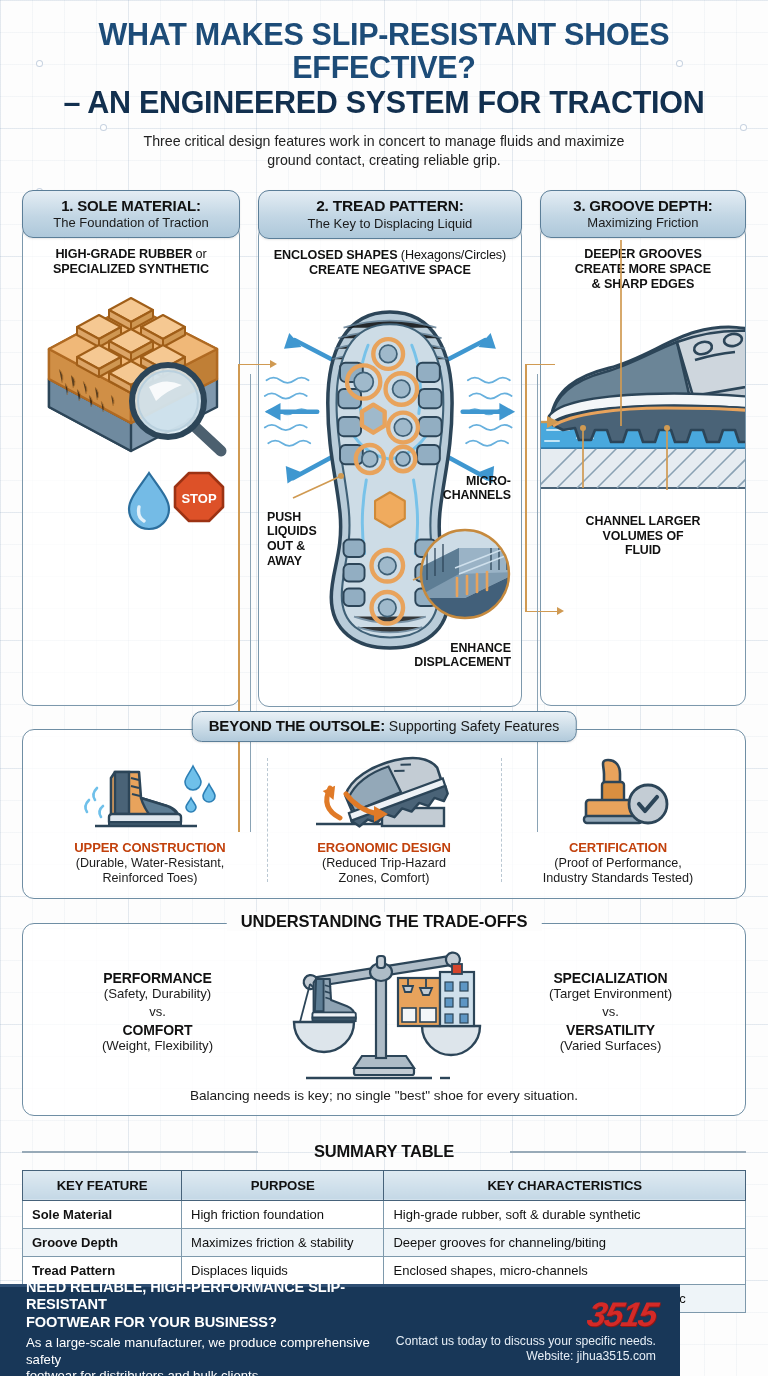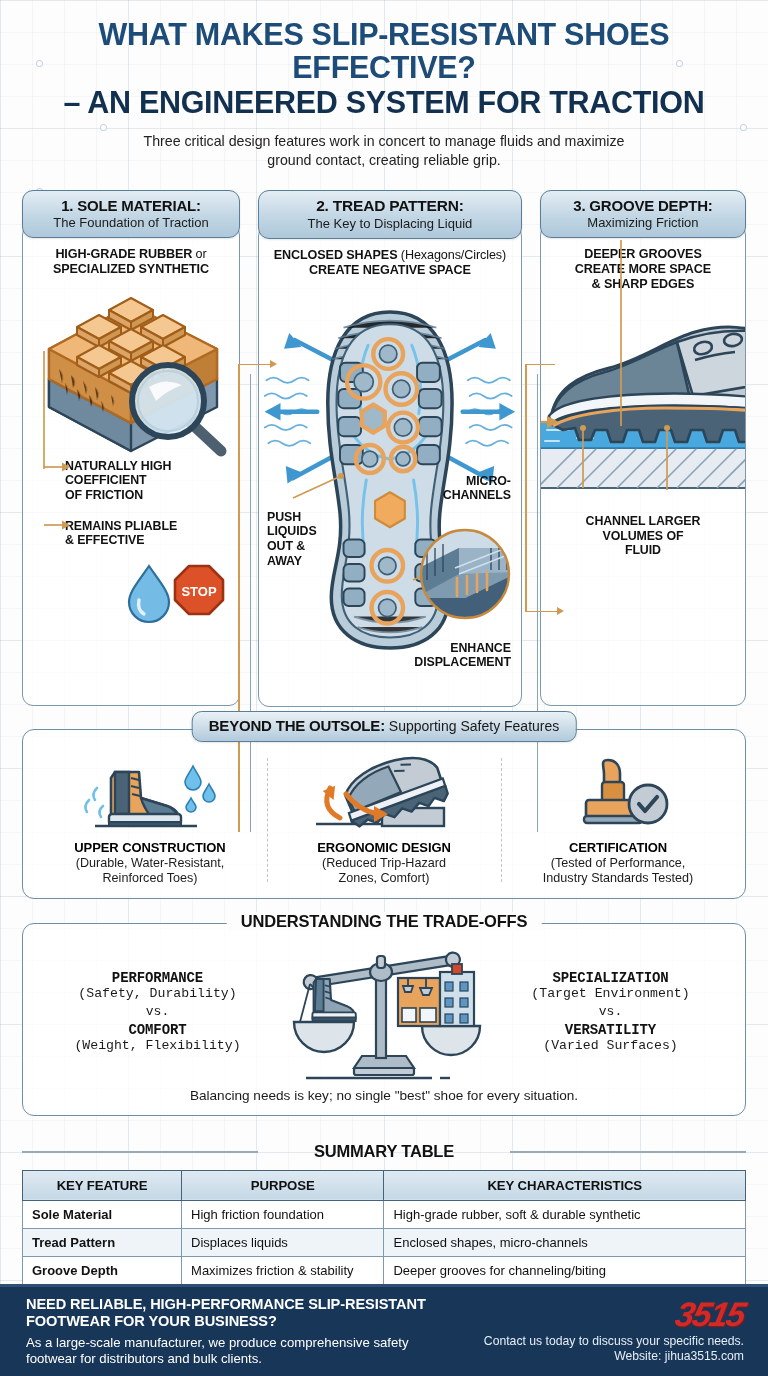--- a/index.html
+++ b/index.html
@@ -120,27 +120,27 @@
 
   
   .bo-wrap { margin-top: 22px; }
   .bo-grid { display: flex; padding: 24px 10px 12px; }
   .bo-col { flex: 1; text-align: center; padding: 0 6px; position: relative; }
   .bo-col + .bo-col::before {
     content: ""; position: absolute; left: 0; top: 4px; bottom: 4px;
     border-left: 1.4px dashed #b9c7d2;
   }
   .bo-art { height: 78px; display: flex; align-items: flex-end; justify-content: center; }
-  .bo-t { font-size: 13px; font-weight: 700; color: #000000; margin-top: 8px; letter-spacing: -.1px; }
+  .bo-t { font-size: 13px; font-weight: 700; color: #c2410c; margin-top: 8px; letter-spacing: -.1px; }
   .bo-s { font-size: 12.6px; color: #1b1b1b; line-height: 1.2; margin-top: 1px; }
 
   
   .to-wrap { margin-top: 24px; }
   .to-grid { display: flex; align-items: center; padding: 18px 8px 2px; }
-  .to-side { flex: 1; text-align: center; font-family: Liberation Mono, monospace; }
+  .to-side { flex: 1; text-align: center; }
   .to-mid { flex: 0 0 200px; display: flex; justify-content: center; }
   .to-h { font-size: 14px; font-weight: 700; color: #111; letter-spacing: -.1px; }
   .to-p { font-size: 13.2px; color: #1b1b1b; }
   .to-vs { font-size: 13px; color: #1b1b1b; margin: 3px 0; }
   .to-foot { text-align: center; font-size: 13.6px; color: #1b1b1b; padding: 4px 0 12px; }
 
   
   .st-wrap { margin: 26px 22px 0; position: relative; }
   .st-title {
     text-align: center; font-size: 16.5px; font-weight: 700; color: #111;
@@ -160,21 +160,21 @@
     font-size: 13.2px; font-weight: 700; color: #111; text-align: center;
     padding: 7px 6px; border: 1.2px solid #46627a; letter-spacing: -.1px;
   }
   td { font-size: 13px; color: #111; padding: 6px 9px; border: 1.1px solid #7e99ac; }
   tbody tr:nth-child(even) td { background: #eef4f8; }
   td.feat { font-weight: 700; }
   .col-a { width: 22%; } .col-b { width: 28%; } .col-c { width: 50%; }
 
   
   .footer {
-    position: absolute; left: 0; bottom: 0; width: 768px; height: 92px;
+    position: absolute; left: 0; bottom: 0; width: 680px; height: 92px;
     background: #183758; border-top: 3px solid #2f4f73;
     display: flex; align-items: center; z-index: 6;
   }
   .f-left { flex: 1 1 0; padding: 0 10px 0 26px; color: #fff; }
   .f-h { font-size: 14.6px; font-weight: 700; line-height: 1.2; letter-spacing: -.1px; }
   .f-b { font-size: 13.2px; line-height: 1.25; margin-top: 4px; font-weight: 400; }
   .f-right { flex: 0 0 300px; padding-right: 24px; text-align: right; }
   .logo3515 {
     font-size: 34px; font-weight: 700; color: #d42a27; font-style: italic;
     letter-spacing: -2px; line-height: .92;
@@ -285,35 +285,20 @@
             <g>
               <line x1="160" y1="140" x2="190" y2="168" stroke="#4c606f" stroke-width="11" stroke-linecap="round"></line>
               <circle cx="137" cy="118" r="36" fill="#dbeaf2" fill-opacity=".85" stroke="#2c4558" stroke-width="6"></circle>
               <circle cx="137" cy="118" r="30" fill="#cfe2ee" fill-opacity=".6" stroke="#b9d0de" stroke-width="2"></circle>
               <path d="M118 104 q16 -10 33 -2 q-16 6 -26 16 z" fill="#ffffff" opacity=".85"></path>
             </g>
           </svg>
         </div>
 
         <svg width="100%" height="0"></svg>
-        <div style="position:relative;margin-top:2px;padding-left:34px;">
-          <div class="anno" style="margin-top:4px;">
-            NATURALLY HIGH<br>COEFFICIENT<br>OF FRICTION
-          </div>
-          <div class="anno" style="margin-top:16px;">
-            REMAINS PLIABLE<br>&amp; EFFECTIVE
-          </div>
-          <svg style="position:absolute;left:0;top:-108px;" width="40" height="230">
-            <path d="M13 0 L13 118" stroke="#d09a52" stroke-width="1.7" fill="none"></path>
-            <path d="M13 116 L31 116" stroke="#d09a52" stroke-width="1.7" fill="none"></path>
-            <polygon points="31,111.5 39,116 31,120.5" fill="#d09a52"></polygon>
-            <path d="M13 174 L31 174" stroke="#d09a52" stroke-width="1.7" fill="none"></path>
-            <polygon points="31,169.5 39,174 31,178.5" fill="#d09a52"></polygon>
-          </svg>
-        </div>
 
         <div style="display:flex;justify-content:flex-end;align-items:flex-end;gap:0;margin-top:10px;">
           <svg width="118" height="62" viewBox="0 0 118 62">
             <g>
               <path d="M36 8 C47 24 56 34 56 44 A20 20 0 0 1 16 44 C16 34 25 24 36 8 Z" fill="#74bbe6" stroke="#2c6f9e" stroke-width="2.2"></path>
               <path d="M26 42 q-2 10 5 14" stroke="#ffffff" stroke-width="3.4" fill="none" stroke-linecap="round" opacity=".8"></path>
             </g>
             <g>
               <polygon points="76,8 96,8 110,22 110,42 96,56 76,56 62,42 62,22" fill="#dd5128" stroke="#9c3213" stroke-width="2.6" stroke-linejoin="round"></polygon>
               <text x="86" y="38" font-family="Liberation Sans, sans-serif" font-size="13" font-weight="700" fill="#ffffff" text-anchor="middle">STOP</text>
@@ -643,21 +628,21 @@
             <path d="M50 6 C58 6 62 12 62 20 L62 30 L46 30 L46 20 C46 12 42 6 50 6 Z" fill="#e8a35c" stroke="#2c4558" stroke-width="2.6"></path>
             <rect x="44" y="28" width="22" height="20" rx="3" fill="#d98f40" stroke="#2c4558" stroke-width="2.4"></rect>
             <rect x="28" y="46" width="54" height="18" rx="3" fill="#e8a35c" stroke="#2c4558" stroke-width="2.6"></rect>
             <rect x="26" y="62" width="58" height="7" rx="3" fill="#93a8b8" stroke="#2c4558" stroke-width="2.4"></rect>
             <circle cx="90" cy="50" r="19" fill="#c3ccd4" stroke="#2c4558" stroke-width="2.8"></circle>
             <path d="M81 50 l6 7 12 -14" stroke="#2c4558" stroke-width="4.2" fill="none" stroke-linecap="round" stroke-linejoin="round"></path>
           </svg>
         </div>
         <div class="bo-t">CERTIFICATION</div>
         <div class="bo-s">
-          <span>(Tested of Performance,</span><br>
+          <span>(Proof of Performance,</span><br>
           <span>Industry Standards Tested)</span>
         </div>
       </div>
     </div>
   </div>
 
   <div class="section to-wrap">
     <div class="sec-title-plain">UNDERSTANDING THE TRADE-OFFS</div>
     <div class="to-grid">
       <div class="to-side">
@@ -754,28 +739,28 @@
           <th class="col-c">KEY CHARACTERISTICS</th>
         </tr>
       </thead>
       <tbody>
         <tr>
           <td class="feat">Sole Material</td>
           <td>High friction foundation</td>
           <td>High-grade rubber, soft &amp; durable synthetic</td>
         </tr>
         <tr>
+          <td class="feat">Groove Depth</td>
+          <td>Maximizes friction &amp; stability</td>
+          <td>Deeper grooves for channeling/biting</td>
+        </tr>
+        <tr>
           <td class="feat">Tread Pattern</td>
           <td>Displaces liquids</td>
           <td>Enclosed shapes, micro-channels</td>
-        </tr>
-        <tr>
-          <td class="feat">Groove Depth</td>
-          <td>Maximizes friction &amp; stability</td>
-          <td>Deeper grooves for channeling/biting</td>
         </tr>
         <tr>
           <td class="feat">Supporting Features</td>
           <td>Overall safety &amp; durability</td>
           <td>Water-resistant uppers, reinforced toes, ergonomic</td>
         </tr>
       </tbody>
     </table>
   </div>
 </div>

